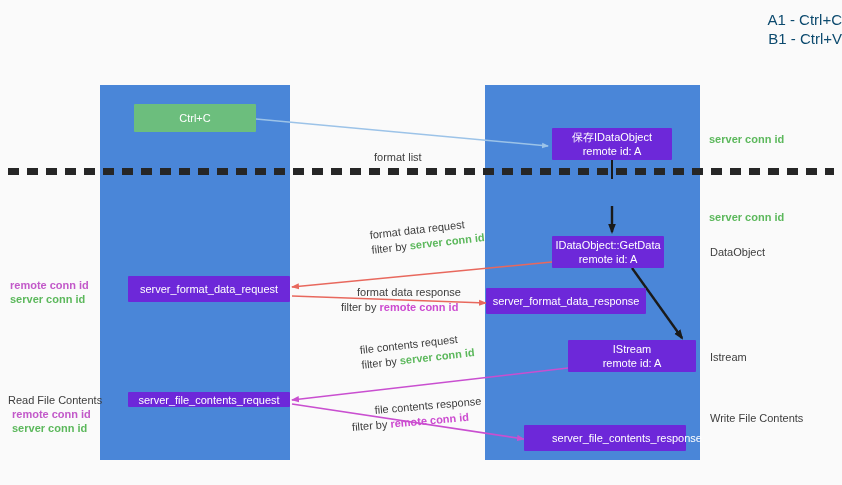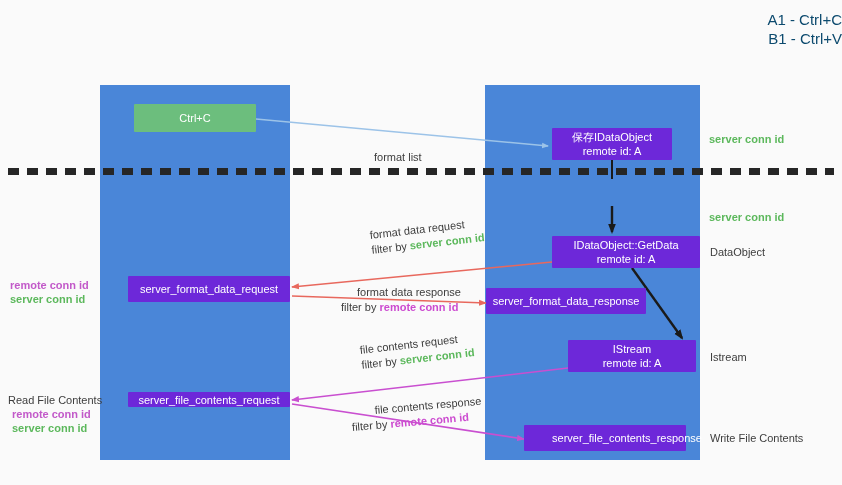--- a/index.html
+++ b/index.html
@@ -163,21 +163,21 @@
   <div class="node green" style="left:134px; top:104px; width:122px; height:28px;">
     <div>Ctrl+C</div>
   </div>
 
   <div class="node orange" style="left:552px; top:128px; width:120px; height:32px;">
     <div>保存IDataObject</div>
     <div class="l2">remote id: A</div>
   </div>
 
 
-  <div class="node orange" style="left:552px; top:236px; width:148px; height:32px;">
+  <div class="node orange" style="left:552px; top:236px; width:112px; height:32px;">
     <div>IDataObject::GetData</div>
     <div class="l2">remote id: A</div>
   </div>
 
   <div class="node orange" style="left:486px; top:288px; width:160px; height:26px;">
     <div>server_format_data_response</div>
   </div>
 
   <div class="node orange" style="left:128px; top:276px; width:162px; height:26px;">
     <div>server_format_data_request</div>
@@ -227,21 +227,21 @@
   </div>
   <div class="side-note" style="left:709px; top:210px;">
     <span class="server">server conn id</span>
   </div>
   <div class="side-note" style="left:710px; top:245px;">
     <span class="plain">DataObject</span>
   </div>
   <div class="side-note" style="left:710px; top:350px;">
     <span class="plain">Istream</span>
   </div>
-  <div class="side-note" style="left:710px; top:431px;">
+  <div class="side-note" style="left:710px; top:411px;">
     <span class="plain">Write File Contents</span>
   </div>
 
   <div class="side-note" style="left:10px; top:278px;">
     <span class="remote">remote conn id</span>
     <span class="server">server conn id</span>
   </div>
 
   <div class="side-note" style="left:8px; top:393px;">
     <span class="plain">Read File Contents</span>

